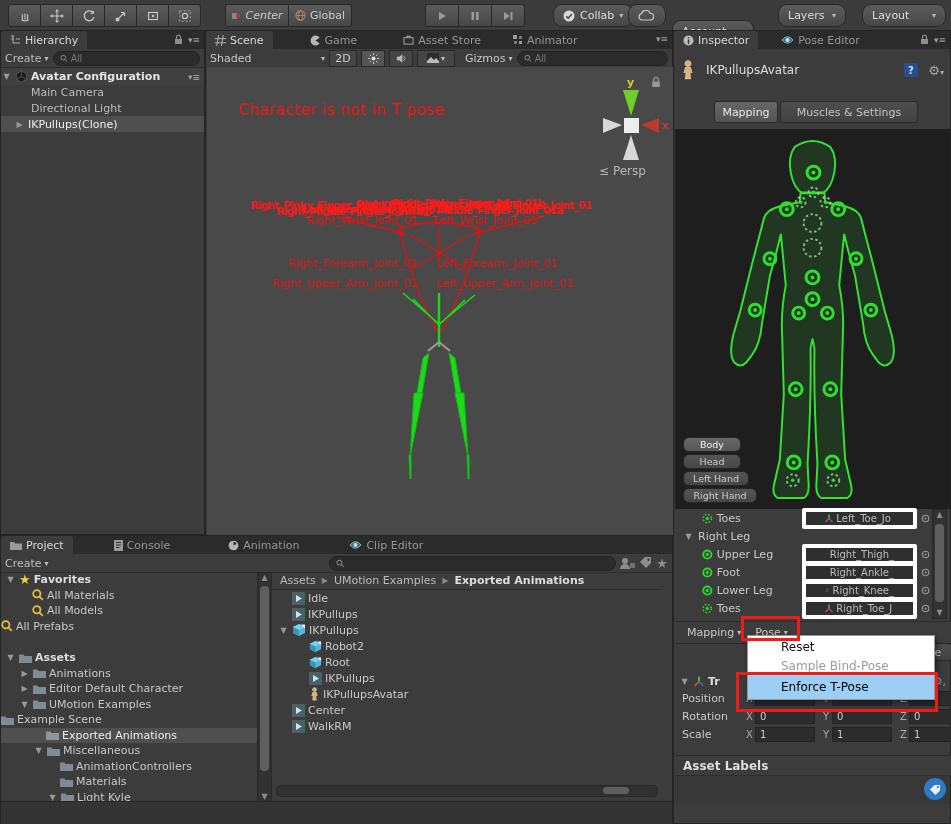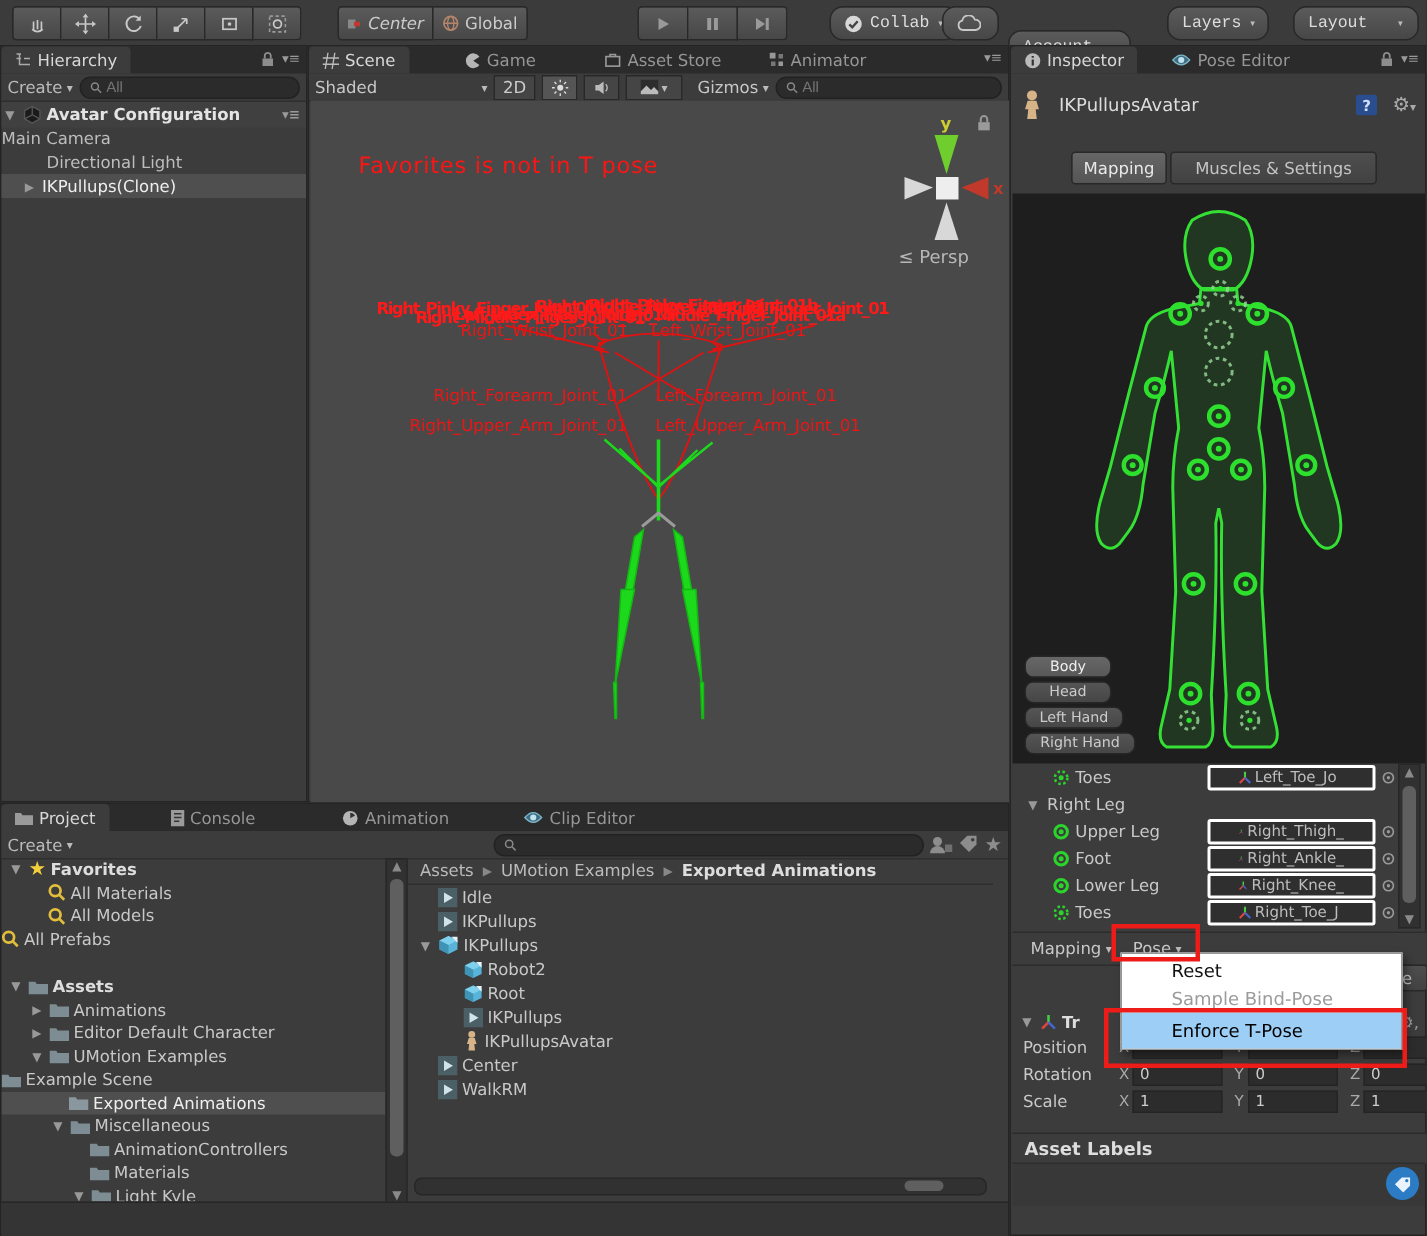--- a/index.html
+++ b/index.html
@@ -10,21 +10,21 @@
   .row{display:flex;align-items:center;}
   svg{display:block;}
   
   #topbar{left:0;top:0;width:951px;height:30px;background:#3b3b3b;border-bottom:1px solid #282828;}
   .tbtn{height:21px;background:linear-gradient(#5b5b5b,#474747);border:1px solid #282828;
         display:flex;align-items:center;justify-content:center;color:#ccc;}
   .tgroup .tbtn{border-left-width:0;}
   .tgroup .tbtn:first-child{border-left-width:1px;border-radius:3px 0 0 3px;font-style:italic;}
   .tgroup .tbtn:last-child{border-radius:0 3px 3px 0;}
   .pill{height:21px;background:linear-gradient(#5b5b5b,#474747);border:1px solid #282828;
-        border-radius:9px;display:flex;align-items:center;gap:5px;padding:0 9px;color:#ddd;font-family:Liberation Mono, monospace;}
+        border-radius:9px;display:flex;align-items:center;gap:5px;padding:0 9px;color:#ddd;}
   .ddarrow{font-size:8px;color:#bbb;}
   
   .panel{position:absolute;background:#3c3c3c;border:1px solid #242424;box-sizing:border-box;}
   .tabbar{height:18px;background:#2b2b2b;display:flex;align-items:stretch;position:relative;}
   .tab{display:flex;align-items:center;gap:4px;padding:0 9px;color:#969696;font-size:11px;}
   .tab.active{background:#3c3c3c;color:#d8d8d8;border-radius:3px 3px 0 0;}
   .ptool{height:18px;background:#3c3c3c;border-bottom:1px solid #2e2e2e;display:flex;align-items:center;padding:0 4px;gap:4px;}
   .create{display:flex;align-items:center;gap:3px;color:#bbb;}
   .search{background:#2b2b2b;border:1px solid #222;border-radius:8px;height:13px;color:#999;
           font-size:10px;display:flex;align-items:center;gap:3px;padding:0 6px;flex:1;}
@@ -34,21 +34,21 @@
   .sel{background:#4f4f4f;color:#eee;}
   .cornericons{position:absolute;right:4px;top:3px;display:flex;gap:5px;align-items:center;color:#9a9a9a;font-size:9px;}
   
   .utab{height:20px;border:1px solid #292929;background:linear-gradient(#4e4e4e,#424242);
         color:#c4c4c4;display:flex;align-items:center;justify-content:center;border-radius:3px;}
   .utab.on{background:linear-gradient(#666,#555);color:#e8e8e8;}
   .bodybtn{height:13px;background:linear-gradient(#555,#464646);border:1px solid #262626;border-radius:6px;
            color:#ccc;font-size:9.5px;display:flex;align-items:center;justify-content:center;margin-bottom:2px;}
   .bodybtn.on{background:linear-gradient(#676767,#585858);color:#eee;}
   .bonerow{display:flex;align-items:center;height:18px;gap:4px;}
-  .objfield{background:#2f2f2f;border:2px solid #ffffff;border-radius:2px;height:13px;width:84px;
+  .objfield{background:#2f2f2f;border:4px solid #ffffff;border-radius:2px;height:13px;width:84px;
             display:flex;align-items:center;gap:3px;padding:0 19px;color:#bdbdbd;font-size:10px;
             overflow:hidden;white-space:nowrap;}
   .numfield{background:#2c2c2c;border:1px solid #242424;height:13px;width:50px;color:#ccc;
             font-size:10px;display:flex;align-items:center;padding:0 4px;}
   .axis{color:#aaa;font-size:10px;width:9px;}
   
   #ctxmenu{left:747px;top:635px;width:186px;background:#fff;border:1px solid #979797;
            box-shadow:2px 3px 6px rgba(0,0,0,.45);z-index:40;color:#111;font-size:12px;}
   .mitem{height:21px;display:flex;align-items:center;padding-left:33px;}
   .mitem.dis{color:#9b9b9b;}
@@ -199,21 +199,21 @@
   </div>
   <div class="treerow" style="background:#404040;font-weight:bold;color:#e4e4e4;height:17px;position:relative;">
     <span class="fold">▼</span>
     <svg width="13" height="13" viewBox="0 0 14 14">
         <path d="M7,1 L12.5,4 V10 L7,13 L1.5,10 V4 Z" fill="#1b1b1b" stroke="#555"></path>
         <path d="M7,1 V7 L1.5,10 M7,7 L12.5,10" stroke="#555" fill="none"></path>
       </svg>
     <span>Avatar Configuration</span>
     <span class="cornericons" style="top:4px">▾≡</span>
   </div>
-  <div class="treerow" style="color:#bdbdbd">
+  <div class="treerow" style="padding-left:30px;color:#bdbdbd">
     <span>Main Camera</span>
   </div>
   <div class="treerow" style="padding-left:30px;color:#bdbdbd">
     <span>Directional Light</span>
   </div>
   <div class="treerow sel" style="padding-left:13px;height:16px">
     <span class="fold">▶</span>
     <span>IKPullups(Clone)</span>
   </div>
 </div>
@@ -286,21 +286,21 @@
     <div class="search" style="max-width:140px">
       <svg width="9" height="9" viewBox="0 0 10 10">
           <circle cx="4" cy="4" r="2.8" fill="none" stroke="#888" stroke-width="1.2"></circle>
           <path d="M6.2,6.2 L9,9" stroke="#888" stroke-width="1.2"></path>
         </svg>
       <input placeholder="All" style="">
     </div>
   </div>
 
   <div id="viewport" class="abs">
-    <div class="abs warn" style="left:32px;top:34px;">Favorites is not in T pose</div>
+    <div class="abs warn" style="left:32px;top:34px;">Character is not in T pose</div>
 
     <svg class="abs" style="left:0;top:0" width="466" height="468" viewBox="0 0 466 468">
       <g font-size="11" fill="#ff1a1a" font-weight="bold" letter-spacing="-1">
         <text x="44" y="142">Right_Pinky_Finger_Joint_01b</text>
         <text x="96" y="146">Left_Index_Finger_Joint_01b</text>
         <text x="150" y="141">Right_Middle_Finger_Joint_01</text>
         <text x="205" y="147">Left_Middle_Finger_Joint_01a</text>
         <text x="252" y="142">Left_Ring_Finger_Joint_01</text>
         <text x="70" y="148">Right_Middle_Finger_Joint_01</text>
         <text x="185" y="140">Right_Pinky_Finger_Joint_01b</text>

